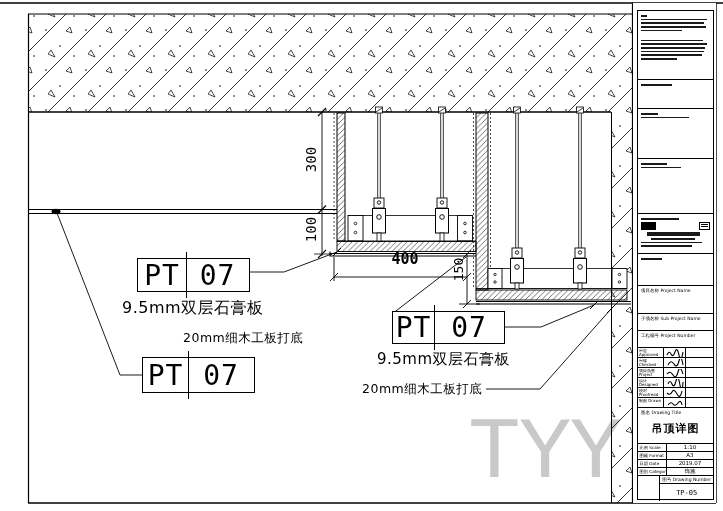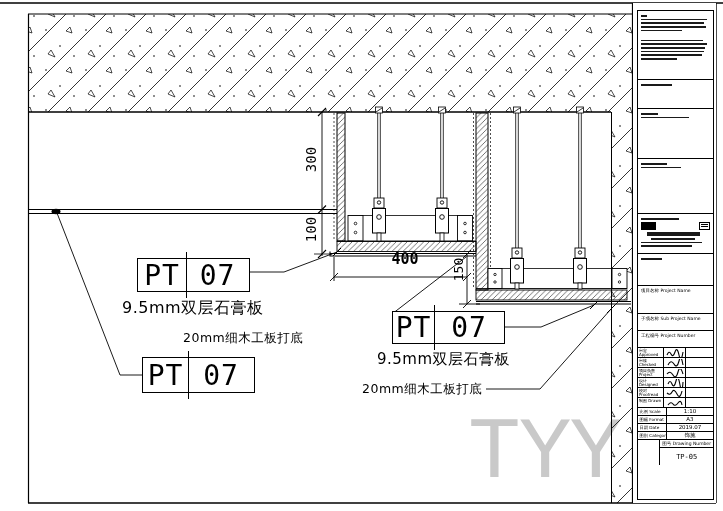--- a/index.html
+++ b/index.html
@@ -319,20 +319,24 @@
           <div class="sig-label">制图 Drawn</div>
           <div class="sig-cell">
               <svg width="18" height="8">
                 <path d="M2 6 Q5 2 7 5 T12 4 T16 6" stroke="#000" stroke-width="1.1" fill="none"></path>
               </svg>
             </div>
           <div class="sig-blank"></div>
         </div>
       </div>
 
+      <div class="tb-sec" style="height:36px;">
+        <div class="tiny">图名 Drawing Title</div>
+        <div style="font-size:11px;font-weight:bold;text-align:center;margin-top:5px;letter-spacing:1px;">吊顶详图</div>
+      </div>
 
       <div class="tb-sec" style="height:8px;padding:0;">
         <div class="info-row" style="border-bottom:none;">
           <div class="info-label">比例 Scale</div>
           <div class="info-value">1:10</div>
         </div>
       </div>
       <div class="tb-sec" style="height:8px;padding:0;">
         <div class="info-row" style="border-bottom:none;">
           <div class="info-label">图幅 Format</div>

